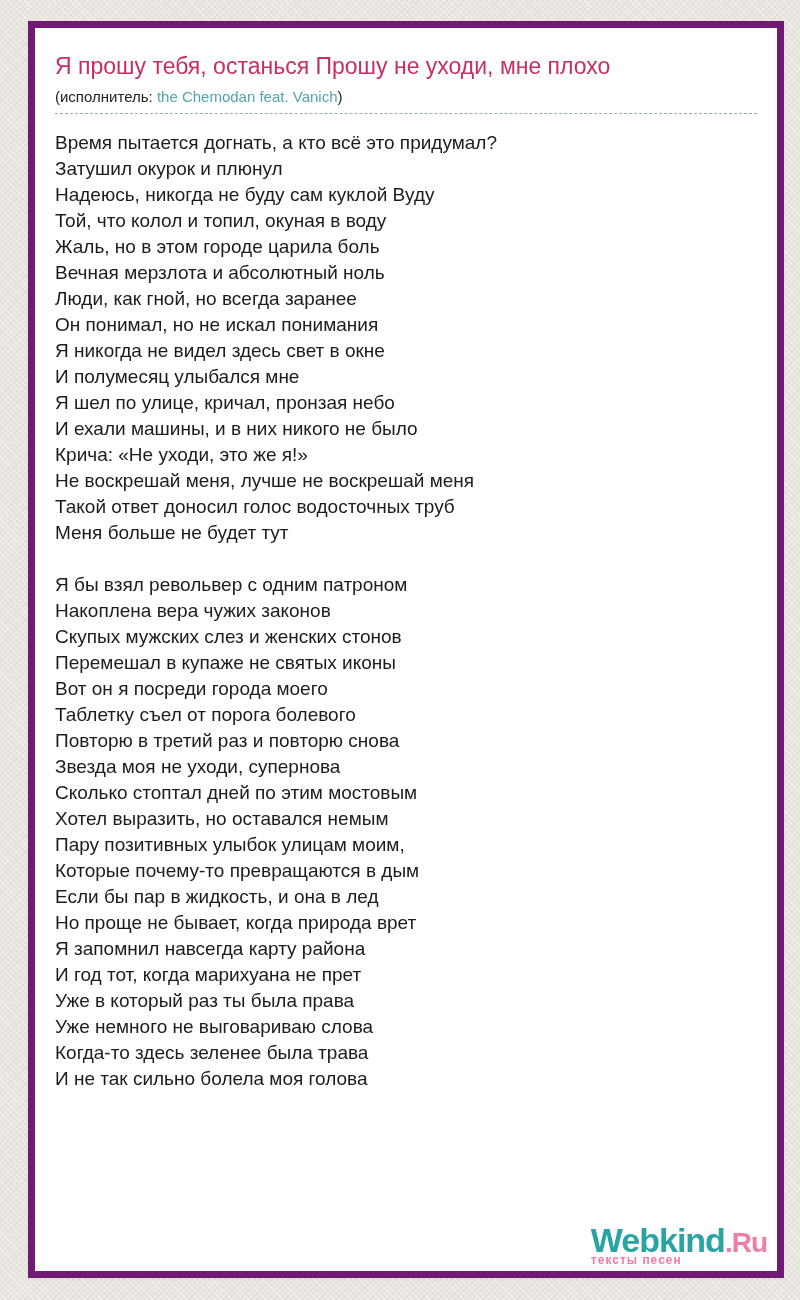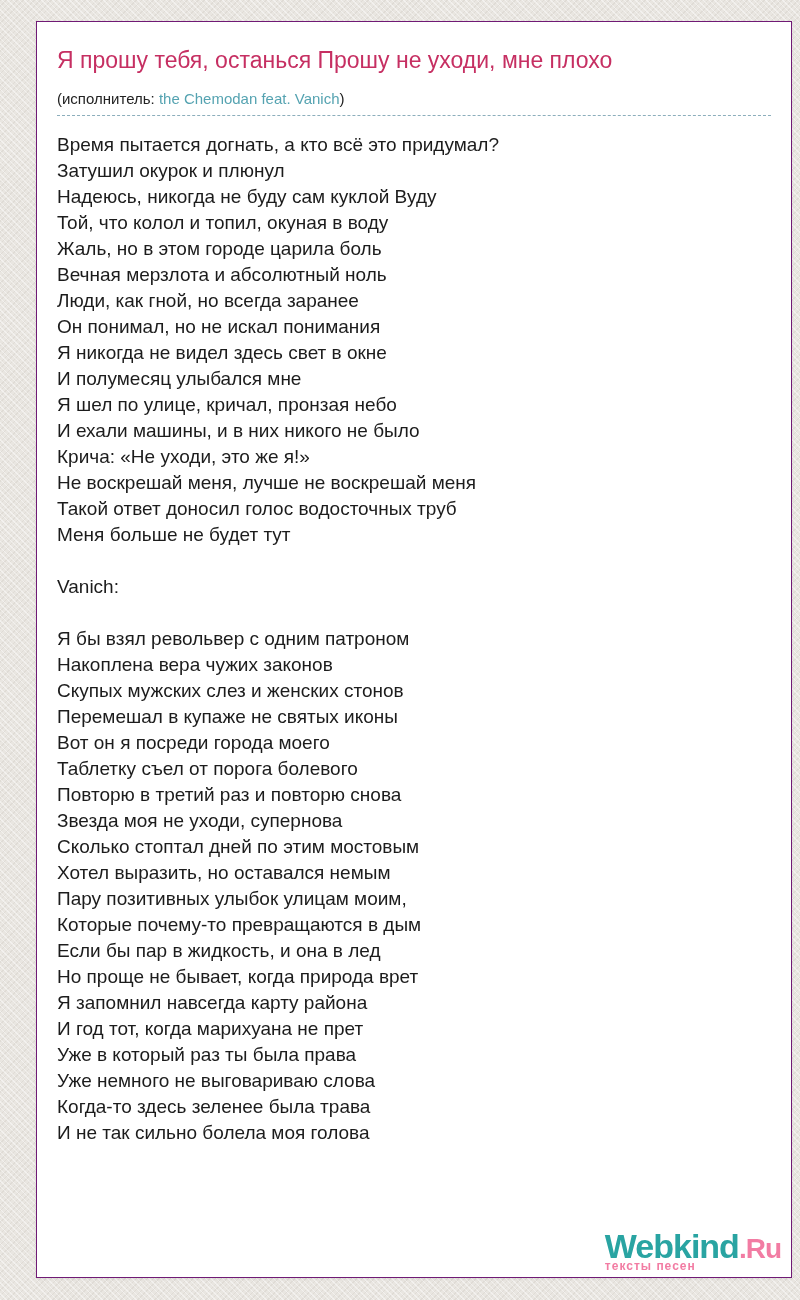--- a/index.html
+++ b/index.html
@@ -12,39 +12,39 @@
   }
   body {
     background-color: #e9e6e1;
     background-image:
       repeating-linear-gradient(45deg, rgba(255,255,255,.45) 0 1px, rgba(0,0,0,0) 1px 4px),
       repeating-linear-gradient(135deg, rgba(198,192,184,.28) 0 1px, rgba(0,0,0,0) 1px 4px);
     position: relative;
   }
   .card {
     position: absolute;
-    left: 36px;
+    left: 28px;
     top: 21px;
     width: 756px;
     height: 1257px;
     box-sizing: border-box;
     background: #ffffff;
-    border: 1px solid #701a75;
+    border: 7px solid #701a75;
     box-shadow: 0 1px 3px rgba(0,0,0,.07);
     padding: 25px 20px 0 20px;
   }
   .page-title {
     margin: 0;
     font-size: 23px;
     line-height: 27px;
     font-weight: 400;
     color: #c62f62;
   }
   .artist-line {
-    margin-top: 16px;
+    margin-top: 8px;
     padding-bottom: 7px;
     font-size: 15px;
     line-height: 18px;
     color: #222222;
     border-bottom: 1px dashed #8caebc;
   }
   .artist-link {
     color: #55a3b1;
     text-decoration: none;
     cursor: pointer;
@@ -90,21 +90,20 @@
 <div class="card">
 
   <h1 class="page-title">Я прошу тебя, останься Прошу не уходи, мне плохо</h1>
 
   <div class="artist-line">
     <span>(исполнитель: </span><a class="artist-link">the Chemodan feat. Vanich</a><span>)</span>
   </div>
 
   <div class="lyrics">
       <p class="stanza"><span>Время пытается догнать, а кто всё это придумал?</span><br><span>Затушил окурок и плюнул</span><br><span>Надеюсь, никогда не буду сам куклой Вуду</span><br><span>Той, что колол и топил, окуная в воду</span><br><span>Жаль, но в этом городе царила боль</span><br><span>Вечная мерзлота и абсолютный ноль</span><br><span>Люди, как гной, но всегда заранее</span><br><span>Он понимал, но не искал понимания</span><br><span>Я никогда не видел здесь свет в окне</span><br><span>И полумесяц улыбался мне</span><br><span>Я шел по улице, кричал, пронзая небо</span><br><span>И ехали машины, и в них никого не было</span><br><span>Крича: «Не уходи, это же я!»</span><br><span>Не воскрешай меня, лучше не воскрешай меня</span><br><span>Такой ответ доносил голос водосточных труб</span><br><span>Меня больше не будет тут</span></p>
-      <p class="stanza"><span>Vanich:</span></p>
       <p class="stanza"><span>Я бы взял револьвер с одним патроном</span><br><span>Накоплена вера чужих законов</span><br><span>Скупых мужских слез и женских стонов</span><br><span>Перемешал в купаже не святых иконы</span><br><span>Вот он я посреди города моего</span><br><span>Таблетку съел от порога болевого</span><br><span>Повторю в третий раз и повторю снова</span><br><span>Звезда моя не уходи, супернова</span><br><span>Сколько стоптал дней по этим мостовым</span><br><span>Хотел выразить, но оставался немым</span><br><span>Пару позитивных улыбок улицам моим,</span><br><span>Которые почему-то превращаются в дым</span><br><span>Если бы пар в жидкость, и она в лед</span><br><span>Но проще не бывает, когда природа врет</span><br><span>Я запомнил навсегда карту района</span><br><span>И год тот, когда марихуана не прет</span><br><span>Уже в который раз ты была права</span><br><span>Уже немного не выговариваю слова</span><br><span>Когда-то здесь зеленее была трава</span><br><span>И не так сильно болела моя голова</span></p>
     </div>
 
   <div class="footer-logo">
     <div class="logo-wordmark"><span class="logo-main">Webkind</span><span class="logo-suffix">.Ru</span></div>
     <div class="logo-tagline">тексты песен</div>
   </div>
 
 </div>
 

